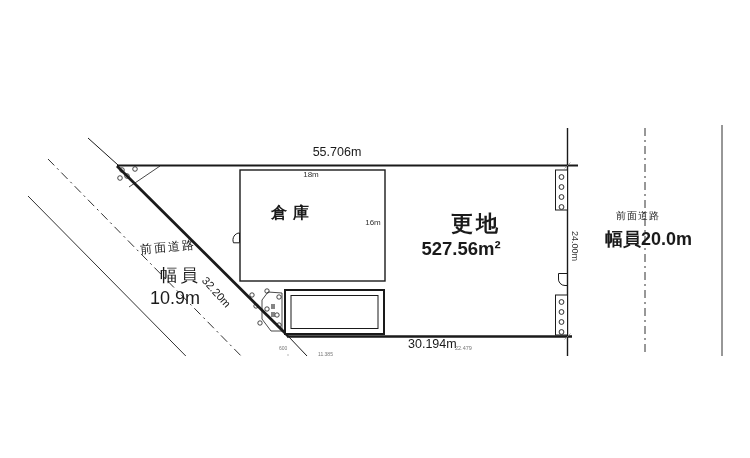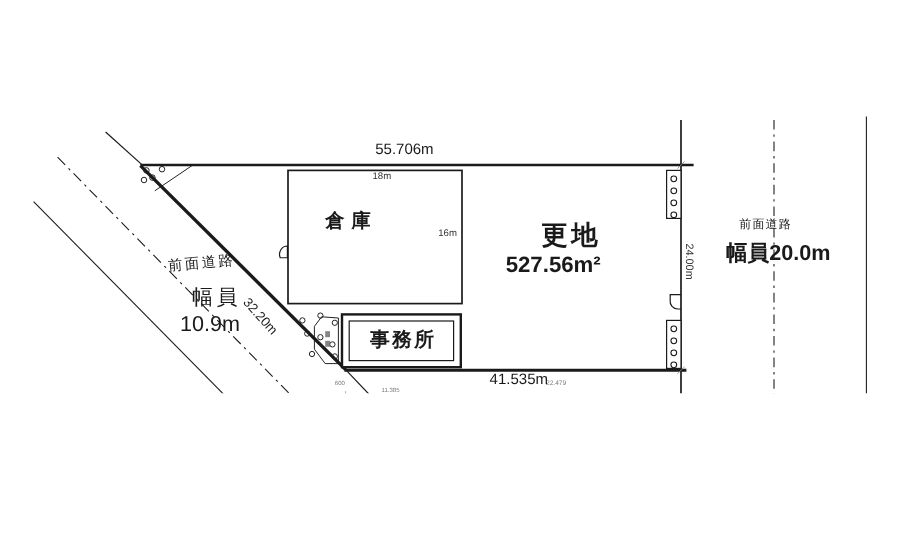--- a/index.html
+++ b/index.html
@@ -1,24 +1,24 @@
 <!DOCTYPE html>
 <html><head>
 <meta charset="utf-8">
 <style>
   html,body{margin:0;padding:0;background:#fff;}
   .stage{
     position:relative;width:750px;height:328px;background:#ffffff;overflow:hidden;
-    font-family:"Liberation Sans","DejaVu Sans",sans-serif;color:#1a1a1a;
+    font-family:"Liberation Sans","DejaVu Sans",sans-serif;color:#1a1a1a;margin-top:28px;
   }
   .stage svg{position:absolute;left:0;top:0;}
   .lbl{position:absolute;white-space:nowrap;color:#1a1a1a;line-height:1;}
   .c{text-align:center;}
   .north-dim{left:297px;top:118px;width:80px;font-size:12.5px;}
-  .wh-width{left:296px;top:143px;width:30px;font-size:8px;color:#333;text-align:right;}
+  .wh-width{left:296px;top:143px;width:30px;font-size:8px;color:#333;}
   .wh-name{left:249px;top:177px;width:82px;font-size:16px;font-weight:600;letter-spacing:6px;text-indent:6px;}
   .wh-depth{left:360px;top:191px;width:26px;font-size:8px;color:#333;}
   .land-label{left:421px;top:185px;width:80px;font-size:22px;font-weight:600;letter-spacing:3px;text-indent:3px;text-align:right;}
   .land-area{left:411px;top:212px;width:100px;font-size:18.5px;font-weight:600;}
   .office-name{left:293px;top:275px;width:84px;font-size:16.5px;font-weight:600;letter-spacing:2px;text-indent:2px;}
   .wroad-name{left:140px;top:213px;font-size:12px;letter-spacing:2px;transform:rotate(-5deg);}
   .wroad-wlabel{left:160px;top:239px;font-size:17.5px;font-weight:400;letter-spacing:3px;}
   .wroad-wvalue{left:150px;top:261px;font-size:18px;font-weight:400;}
   .diag-dim{left:208px;top:247px;font-size:11px;transform:rotate(48deg);transform-origin:left top;}
   .south-dim{left:408px;top:310px;width:90px;font-size:12.5px;text-align:left;}
@@ -116,28 +116,27 @@
       <line x1="564.5" y1="311.5" x2="570.5" y2="305.5"></line>
     </g>
   </svg>
 
   <div class="lbl north-dim c">55.706m</div>
   <div class="lbl wh-width c">18m</div>
   <div class="lbl wh-name c">倉庫</div>
   <div class="lbl wh-depth c">16m</div>
   <div class="lbl land-label c">更地</div>
   <div class="lbl land-area c">527.56m²</div>
-  <div class="lbl office-name c">事務所</div>
 
   <div class="lbl wroad-name">前面道路</div>
   <div class="lbl wroad-wlabel">幅員</div>
   <div class="lbl wroad-wvalue">10.9m</div>
   <div class="lbl diag-dim">32.20m</div>
 
-  <div class="lbl south-dim">41.535m</div>
+  <div class="lbl south-dim">30.194m</div>
   <div class="lbl east-dim">24.00m</div>
 
   <div class="lbl eroad-name">前面道路</div>
   <div class="lbl eroad-width">幅員20.0m</div>
 
   <div class="lbl tiny t-offset">600</div>
   <div class="lbl tiny t-seg1">11.385</div>
   <div class="lbl tiny t-seg2">22.479</div>
   <div class="lbl tiny t-total">34.329</div>
 

